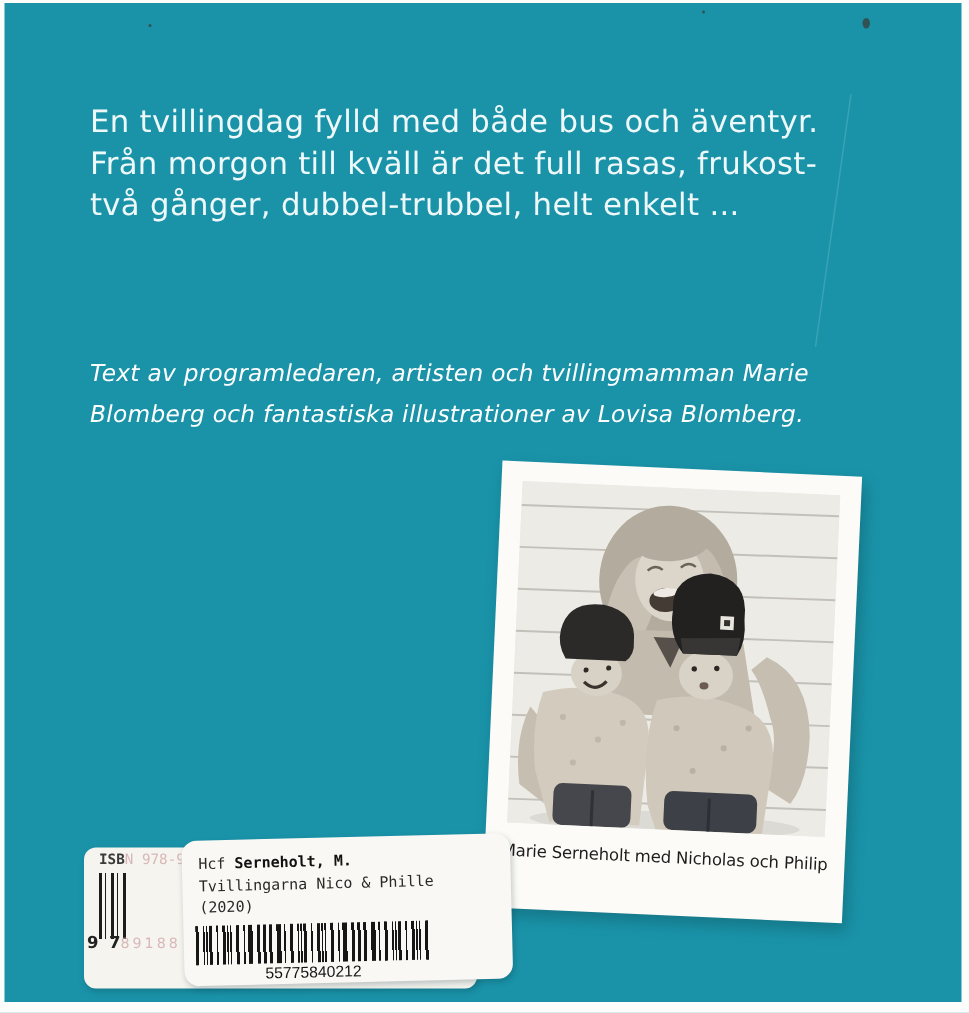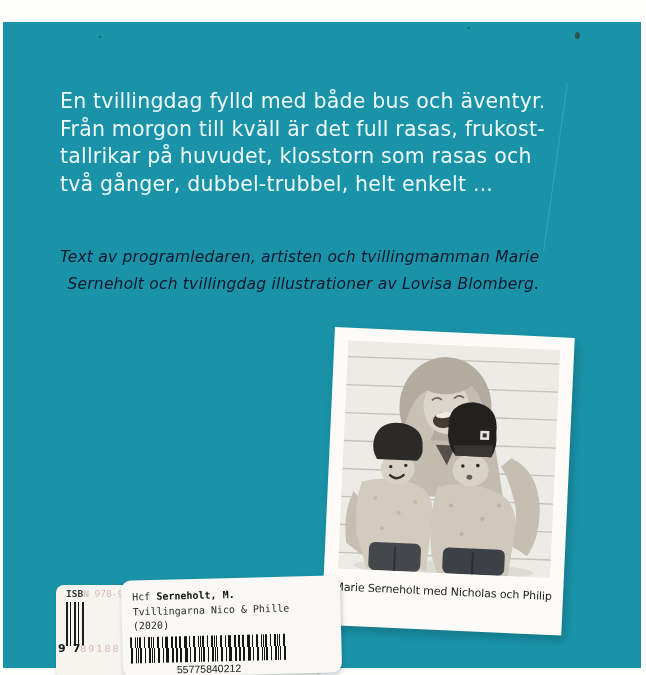--- a/index.html
+++ b/index.html
@@ -1,24 +1,24 @@
 <!DOCTYPE html>
 <html><head>
 <meta charset="utf-8">
 <style>
   html,body{margin:0;padding:0;background:#ffffff;}
   .page{position:relative;width:646px;height:675px;background:#fdfdfc;overflow:hidden;
         font-family:"DejaVu Sans","Liberation Sans",sans-serif;}
-  .cover{position:absolute;left:3px;top:2px;right:5px;bottom:7px;background:#1a93a9;margin-top:20px;}
+  .cover{position:absolute;left:3px;top:2px;right:5px;bottom:7px;background:#1a93a9;}
 
   
   .blurb{position:absolute;left:57px;top:66px;color:#eef8f9;font-size:20.5px;
          line-height:27.6px;letter-spacing:.2px;white-space:nowrap;}
-  .credits{position:absolute;left:57px;top:222px;color:#0f172a;font-size:15.5px;
-           font-style:italic;line-height:27px;letter-spacing:.2px;white-space:nowrap;text-align:right;}
+  .credits{position:absolute;left:57px;top:234px;color:#ffffff;font-size:15.5px;
+           font-style:italic;line-height:27px;letter-spacing:.2px;white-space:nowrap;}
 
   
   .polaroid{position:absolute;left:332px;top:305px;width:240px;height:298px;
             background:#fcfbf7;transform:rotate(2.6deg);transform-origin:top left;
             box-shadow:3px 5px 10px rgba(10,45,52,.28);}
   .photo{display:block;width:212px;height:228px;margin:13px auto 0 auto;background:#edebe6;}
   .caption{margin-top:12px;text-align:center;color:#1c1c1c;font-size:11px;
            letter-spacing:-.1px;white-space:nowrap;}
 
   
@@ -55,27 +55,26 @@
 </style>
 </head>
 <body>
 
 <div class="page">
   <div class="cover">
 
     <div class="blurb">
       <div>En tvillingdag fylld med både bus och äventyr.</div>
       <div>Från morgon till kväll är det full rasas, frukost-</div>
-      <div>tallrikar på huvudet, klosstorn som rasas och</div>
       <div>två gånger, dubbel-trubbel, helt enkelt ...</div>
     </div>
 
     <div class="credits">
       <div>Text av programledaren, artisten och tvillingmamman Marie</div>
-      <div>Serneholt och tvillingdag illustrationer av Lovisa Blomberg.</div>
+      <div>Blomberg och fantastiska illustrationer av Lovisa Blomberg.</div>
     </div>
 
     <div class="polaroid">
       <svg class="photo" viewBox="0 0 212 228" xmlns="http://www.w3.org/2000/svg">
         <rect x="0" y="0" width="212" height="228" fill="#edebe6"></rect>
         <g stroke="#c3c0b9" stroke-width="1.3">
           <line x1="0" y1="16" x2="212" y2="14"></line>
             <line x1="0" y1="44" x2="212" y2="42"></line>
           <line x1="0" y1="72" x2="212" y2="70"></line>
             <line x1="0" y1="100" x2="212" y2="98"></line>

